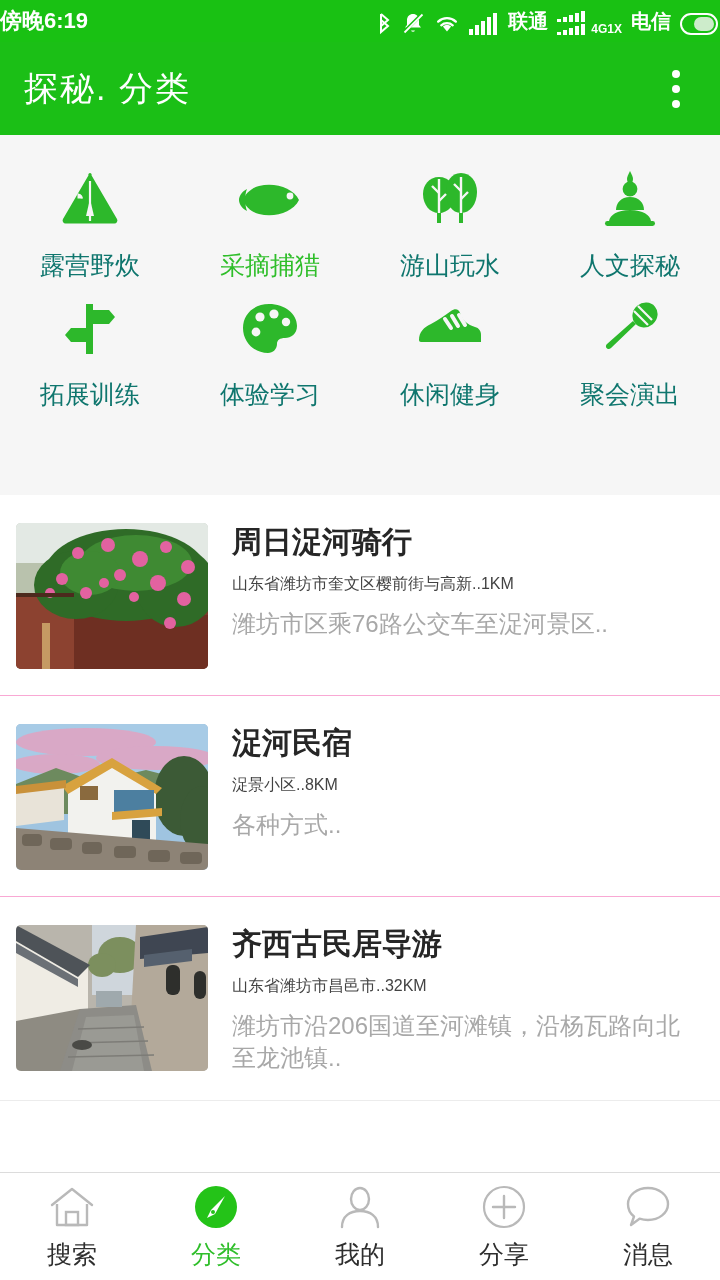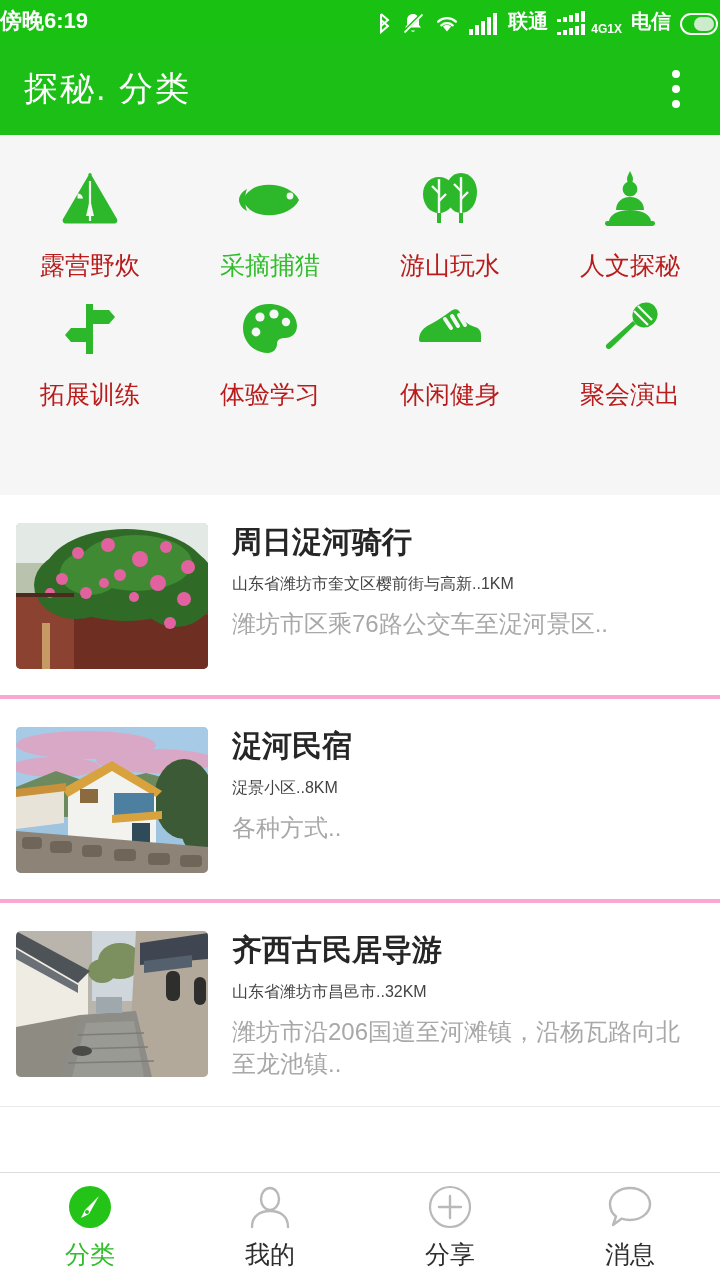--- a/index.html
+++ b/index.html
@@ -110,35 +110,35 @@
     width: 74px;
     height: 70px;
     display: flex;
     align-items: center;
     justify-content: center;
   }
   .cat-icon svg { display: block; }
   .cat-label {
     margin-top: 14px;
     font-size: 25px;
-    color: #b91c1c;
+    color: #0f766e;
     white-space: nowrap;
   }
   .cat-cell.active .cat-label { color: #2fbe2a; }
 
   
   .list-area {
     background: #ffffff;
   }
   .list-item {
     display: flex;
     align-items: flex-start;
     padding: 28px 16px 26px 16px;
     box-sizing: border-box;
-    border-bottom: 4px solid #f9a8d4;
+    border-bottom: 1px solid #f9a8d4;
     cursor: pointer;
   }
   .list-item:last-child { border-bottom: 1px solid #ececec; }
   .thumb {
     width: 192px;
     height: 146px;
     border-radius: 5px;
     flex-shrink: 0;
     overflow: hidden;
     position: relative;
@@ -525,20 +525,30 @@
       <div class="item-title">齐西古民居导游</div>
       <div class="item-sub">山东省潍坊市昌邑市..32KM</div>
       <div class="item-desc">潍坊市沿206国道至河滩镇，沿杨瓦路向北至龙池镇..</div>
     </div>
   </div>
 
 </div>
 
 <div class="bottom-nav">
 
+  <div class="nav-item">
+    <span class="nav-icon">
+      <svg width="48" height="44" viewBox="0 0 48 44">
+        <path d="M4 20 L24 4 L44 20" fill="none" stroke="#b9b9b9" stroke-width="2.4" stroke-linejoin="round" stroke-linecap="round"></path>
+        <path d="M9 19 V40 H39 V19" fill="none" stroke="#b9b9b9" stroke-width="2.4" stroke-linejoin="round"></path>
+        <rect x="18" y="27" width="12" height="13" fill="none" stroke="#b9b9b9" stroke-width="2.4"></rect>
+      </svg>
+    </span>
+    <span class="nav-label">搜索</span>
+  </div>
 
   <div class="nav-item active">
     <span class="nav-icon">
       <svg width="48" height="46" viewBox="0 0 48 46">
         <circle cx="24" cy="23" r="21" fill="#24c318"></circle>
         <path d="M33 12 L19 26 L15 34 L23 30 Z" fill="#ffffff"></path>
         <circle cx="21" cy="28" r="2" fill="#24c318"></circle>
       </svg>
     </span>
     <span class="nav-label">分类</span>

